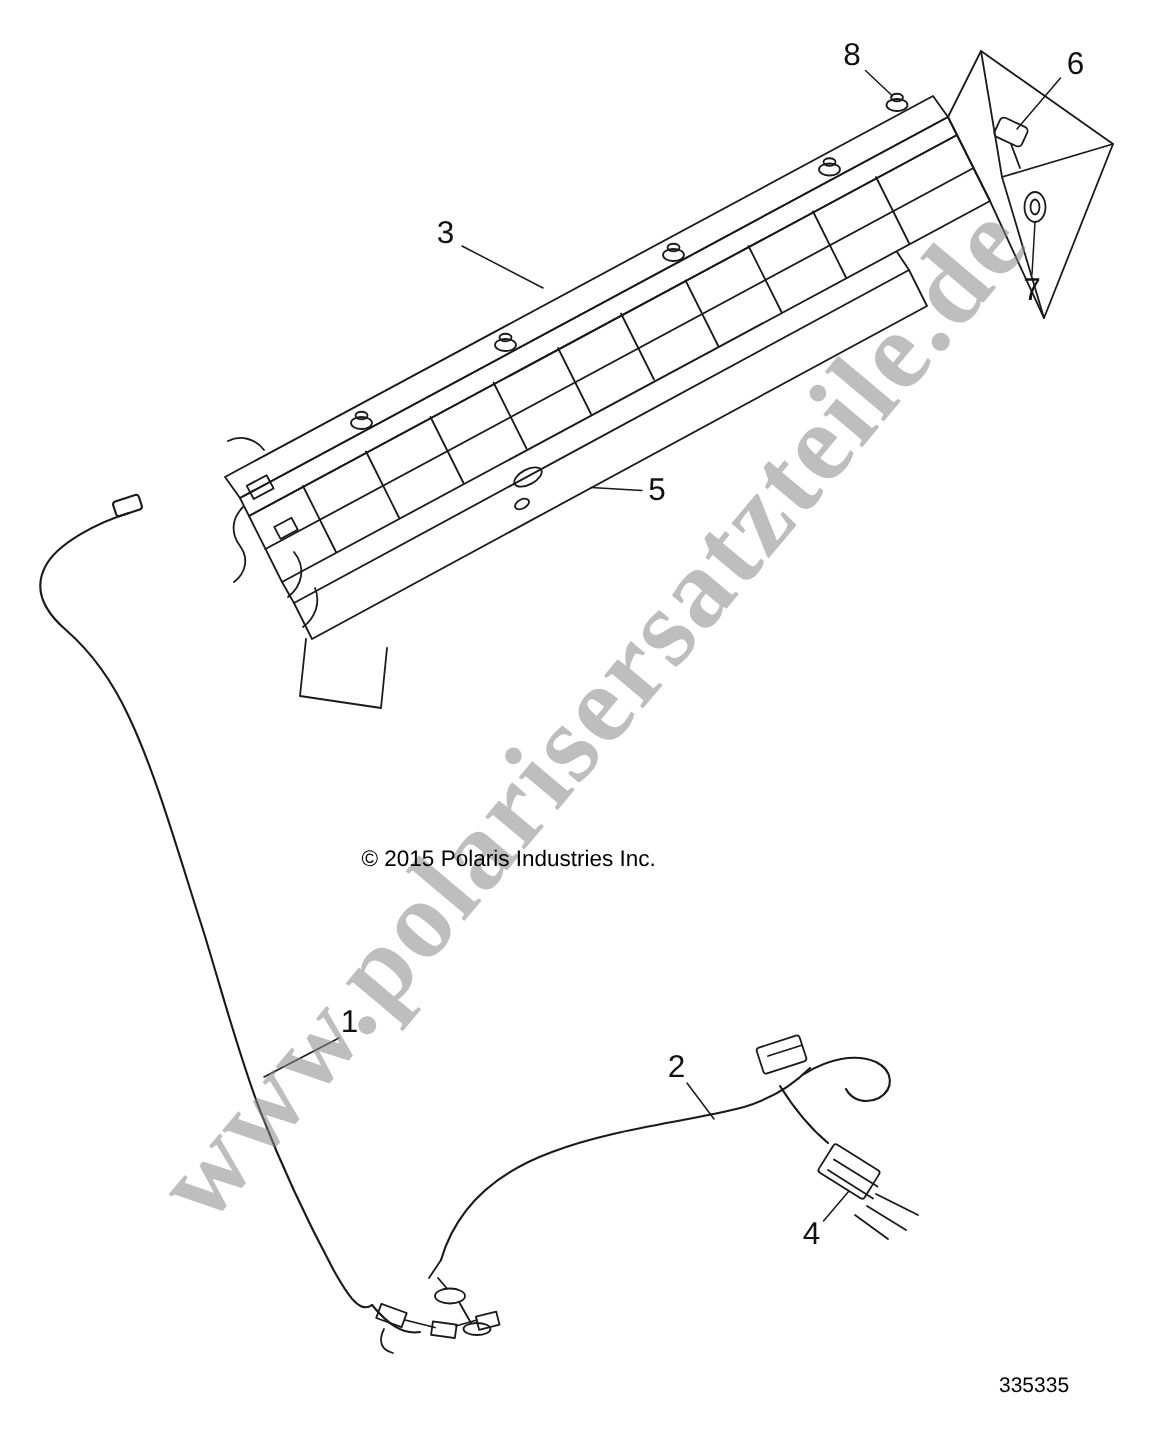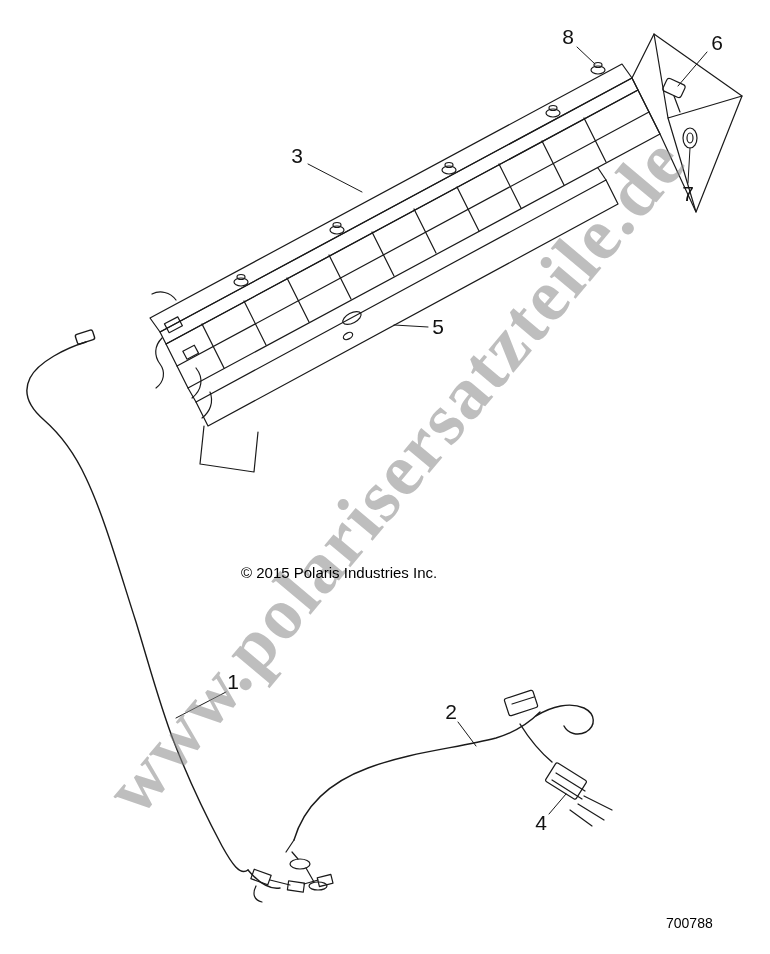--- a/index.html
+++ b/index.html
@@ -198,15 +198,15 @@
   <div class="callout c2">2</div>
   <div class="callout c3">3</div>
   <div class="callout c4">4</div>
   <div class="callout c5">5</div>
   <div class="callout c6">6</div>
   <div class="callout c7">7</div>
   <div class="callout c8">8</div>
 
   <div class="copyright">© 2015 Polaris Industries Inc.</div>
 
-  <div class="partnum">700788</div>
+  <div class="partnum">335335</div>
 
 </div>
 
 </body></html>

